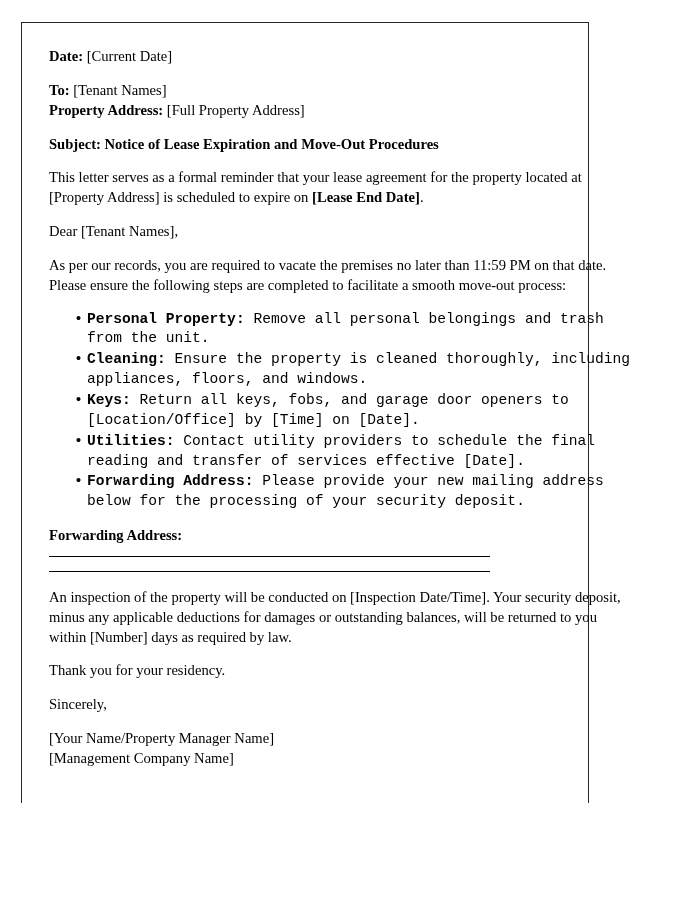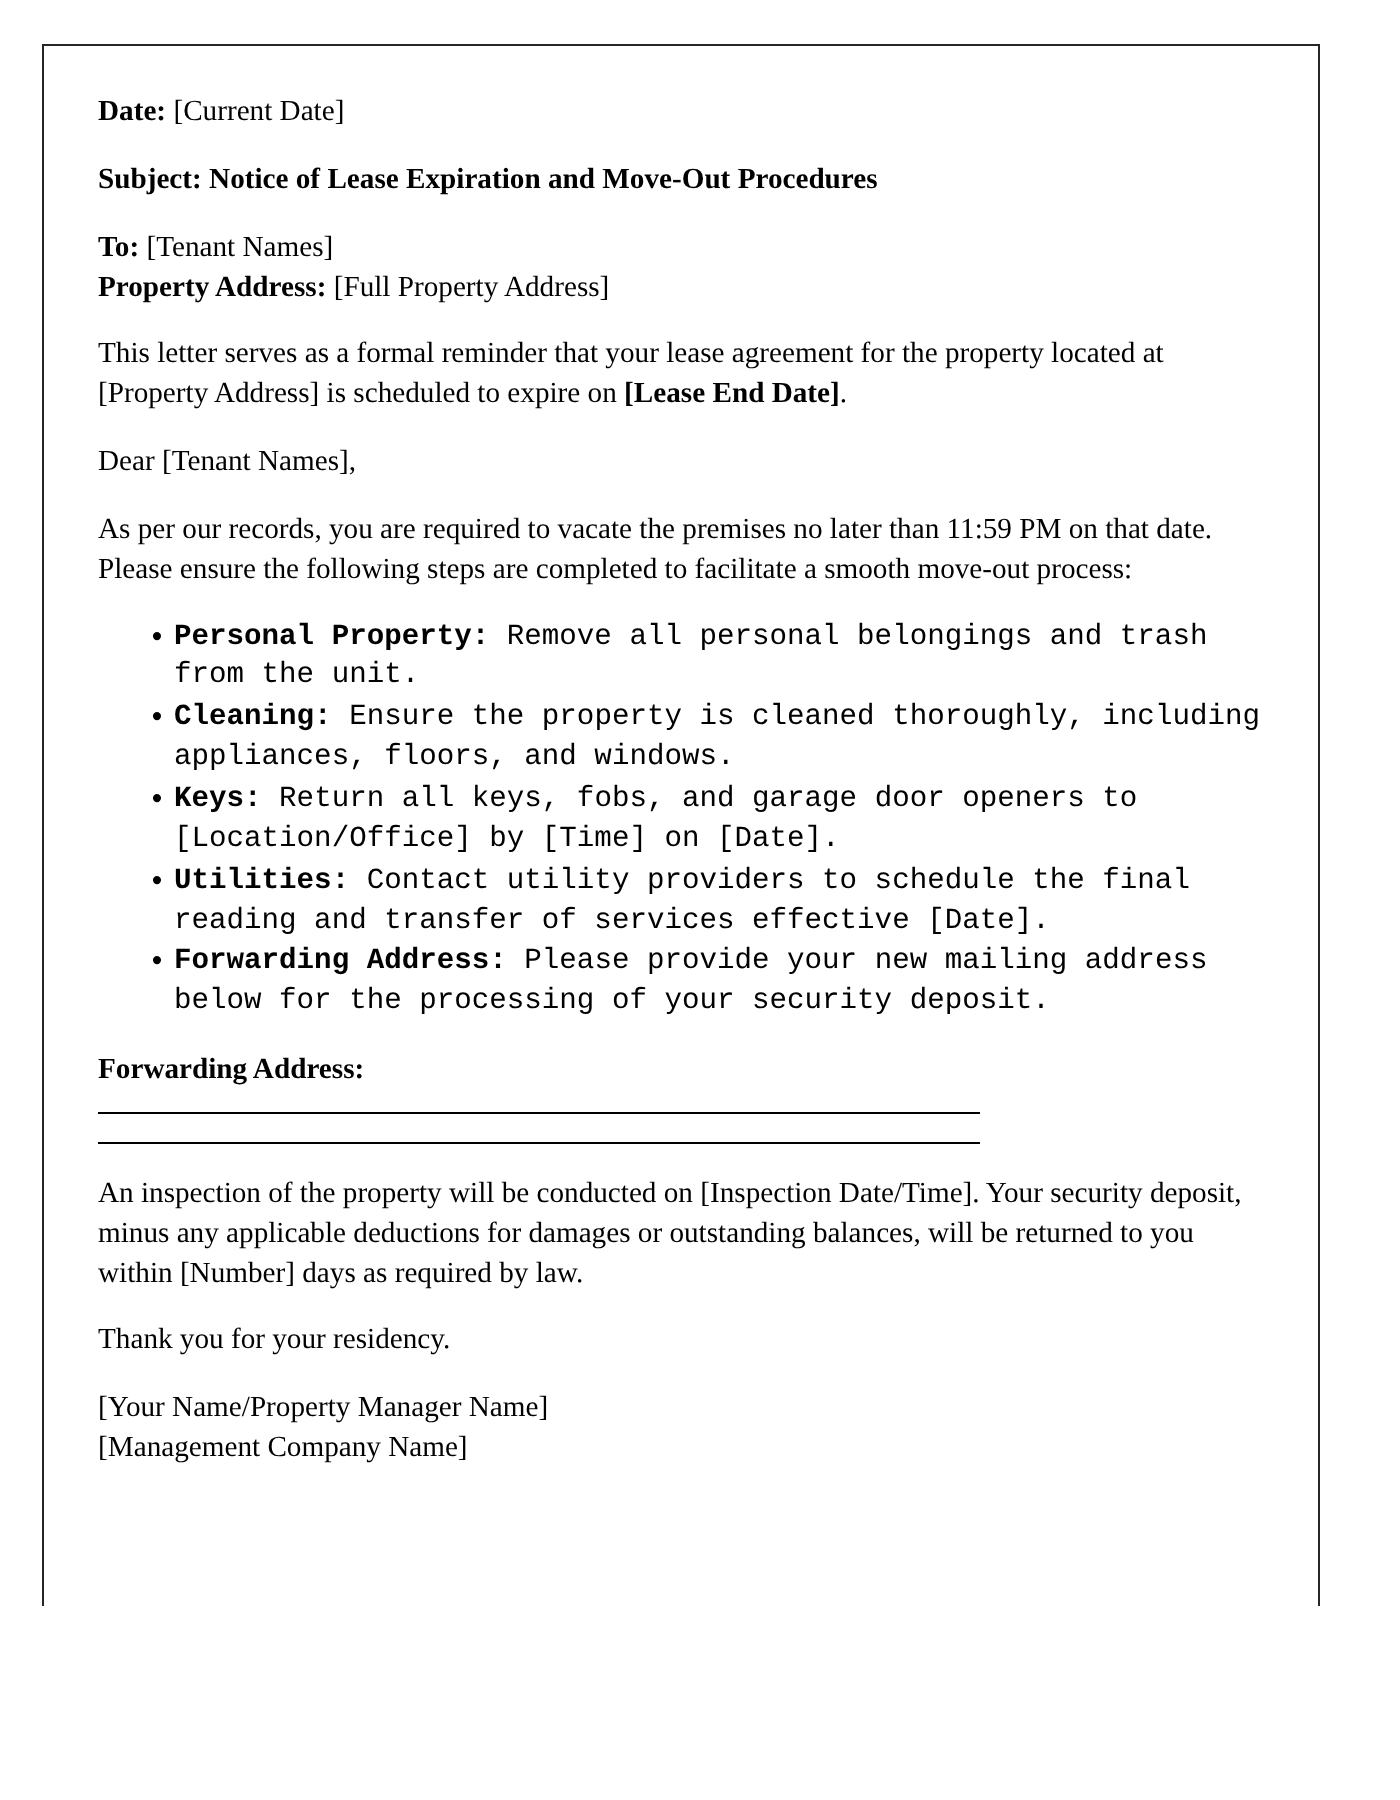--- a/index.html
+++ b/index.html
@@ -13,21 +13,21 @@
     font-family: "Liberation Serif", "DejaVu Serif", serif;
     color: #000000;
     overflow: hidden;
   }
 
   
   #page-frame {
     position: absolute;
     left: 21px;
     top: 22px;
-    width: 639px;
+    width: 568px;
     height: 781px;
     box-sizing: border-box;
     border: 1px solid #262626;
     border-bottom: none;
     background: #ffffff;
   }
 
   #letter-body {
     position: absolute;
     left: 27px;          
@@ -89,32 +89,32 @@
 
 <div id="page-frame">
   <div id="letter-body">
 
     <p class="block">
       <b>Date:</b>
       <span>[Current Date]</span>
     </p>
 
     <p class="block">
-      <b>Subject: Notice of Lease Expiration and Move-Out Procedures</b>
-    </p>
-
-    <p class="block">
       <span class="line">
         <b>To:</b>
         <span>[Tenant Names]</span>
       </span>
       <span class="line">
         <b>Property Address:</b>
         <span>[Full Property Address]</span>
       </span>
+    </p>
+
+    <p class="block">
+      <b>Subject: Notice of Lease Expiration and Move-Out Procedures</b>
     </p>
 
     <p class="block"><span>This letter serves as a formal reminder that your lease agreement for the property located at [Property Address] is scheduled to expire on </span><b>[Lease End Date]</b><span>.</span></p>
 
     <p class="block">Dear [Tenant Names],</p>
 
     <p class="block">As per our records, you are required to vacate the premises no later than 11:59 PM on that date. Please ensure the following steps are completed to facilitate a smooth move-out process:</p>
 
     <ul class="steps">
       <li><b>Personal Property:</b><span> Remove all personal belongings and trash from the unit.</span></li>
@@ -130,20 +130,21 @@
     <div class="rules">
       <div class="rule"></div>
       <div class="rule"></div>
     </div>
 
     <p class="block">An inspection of the property will be conducted on [Inspection Date/Time]. Your security deposit, minus any applicable deductions for damages or outstanding balances, will be returned to you within [Number] days as required by law.</p>
 
 
     <p class="block">Thank you for your residency.</p>
 
+    <p class="block">Sincerely,</p>
 
     <p class="block">
       <span class="line">[Your Name/Property Manager Name]</span>
       <span class="line">[Management Company Name]</span>
     </p>
 
   </div>
 </div>
 
 </body></html>

